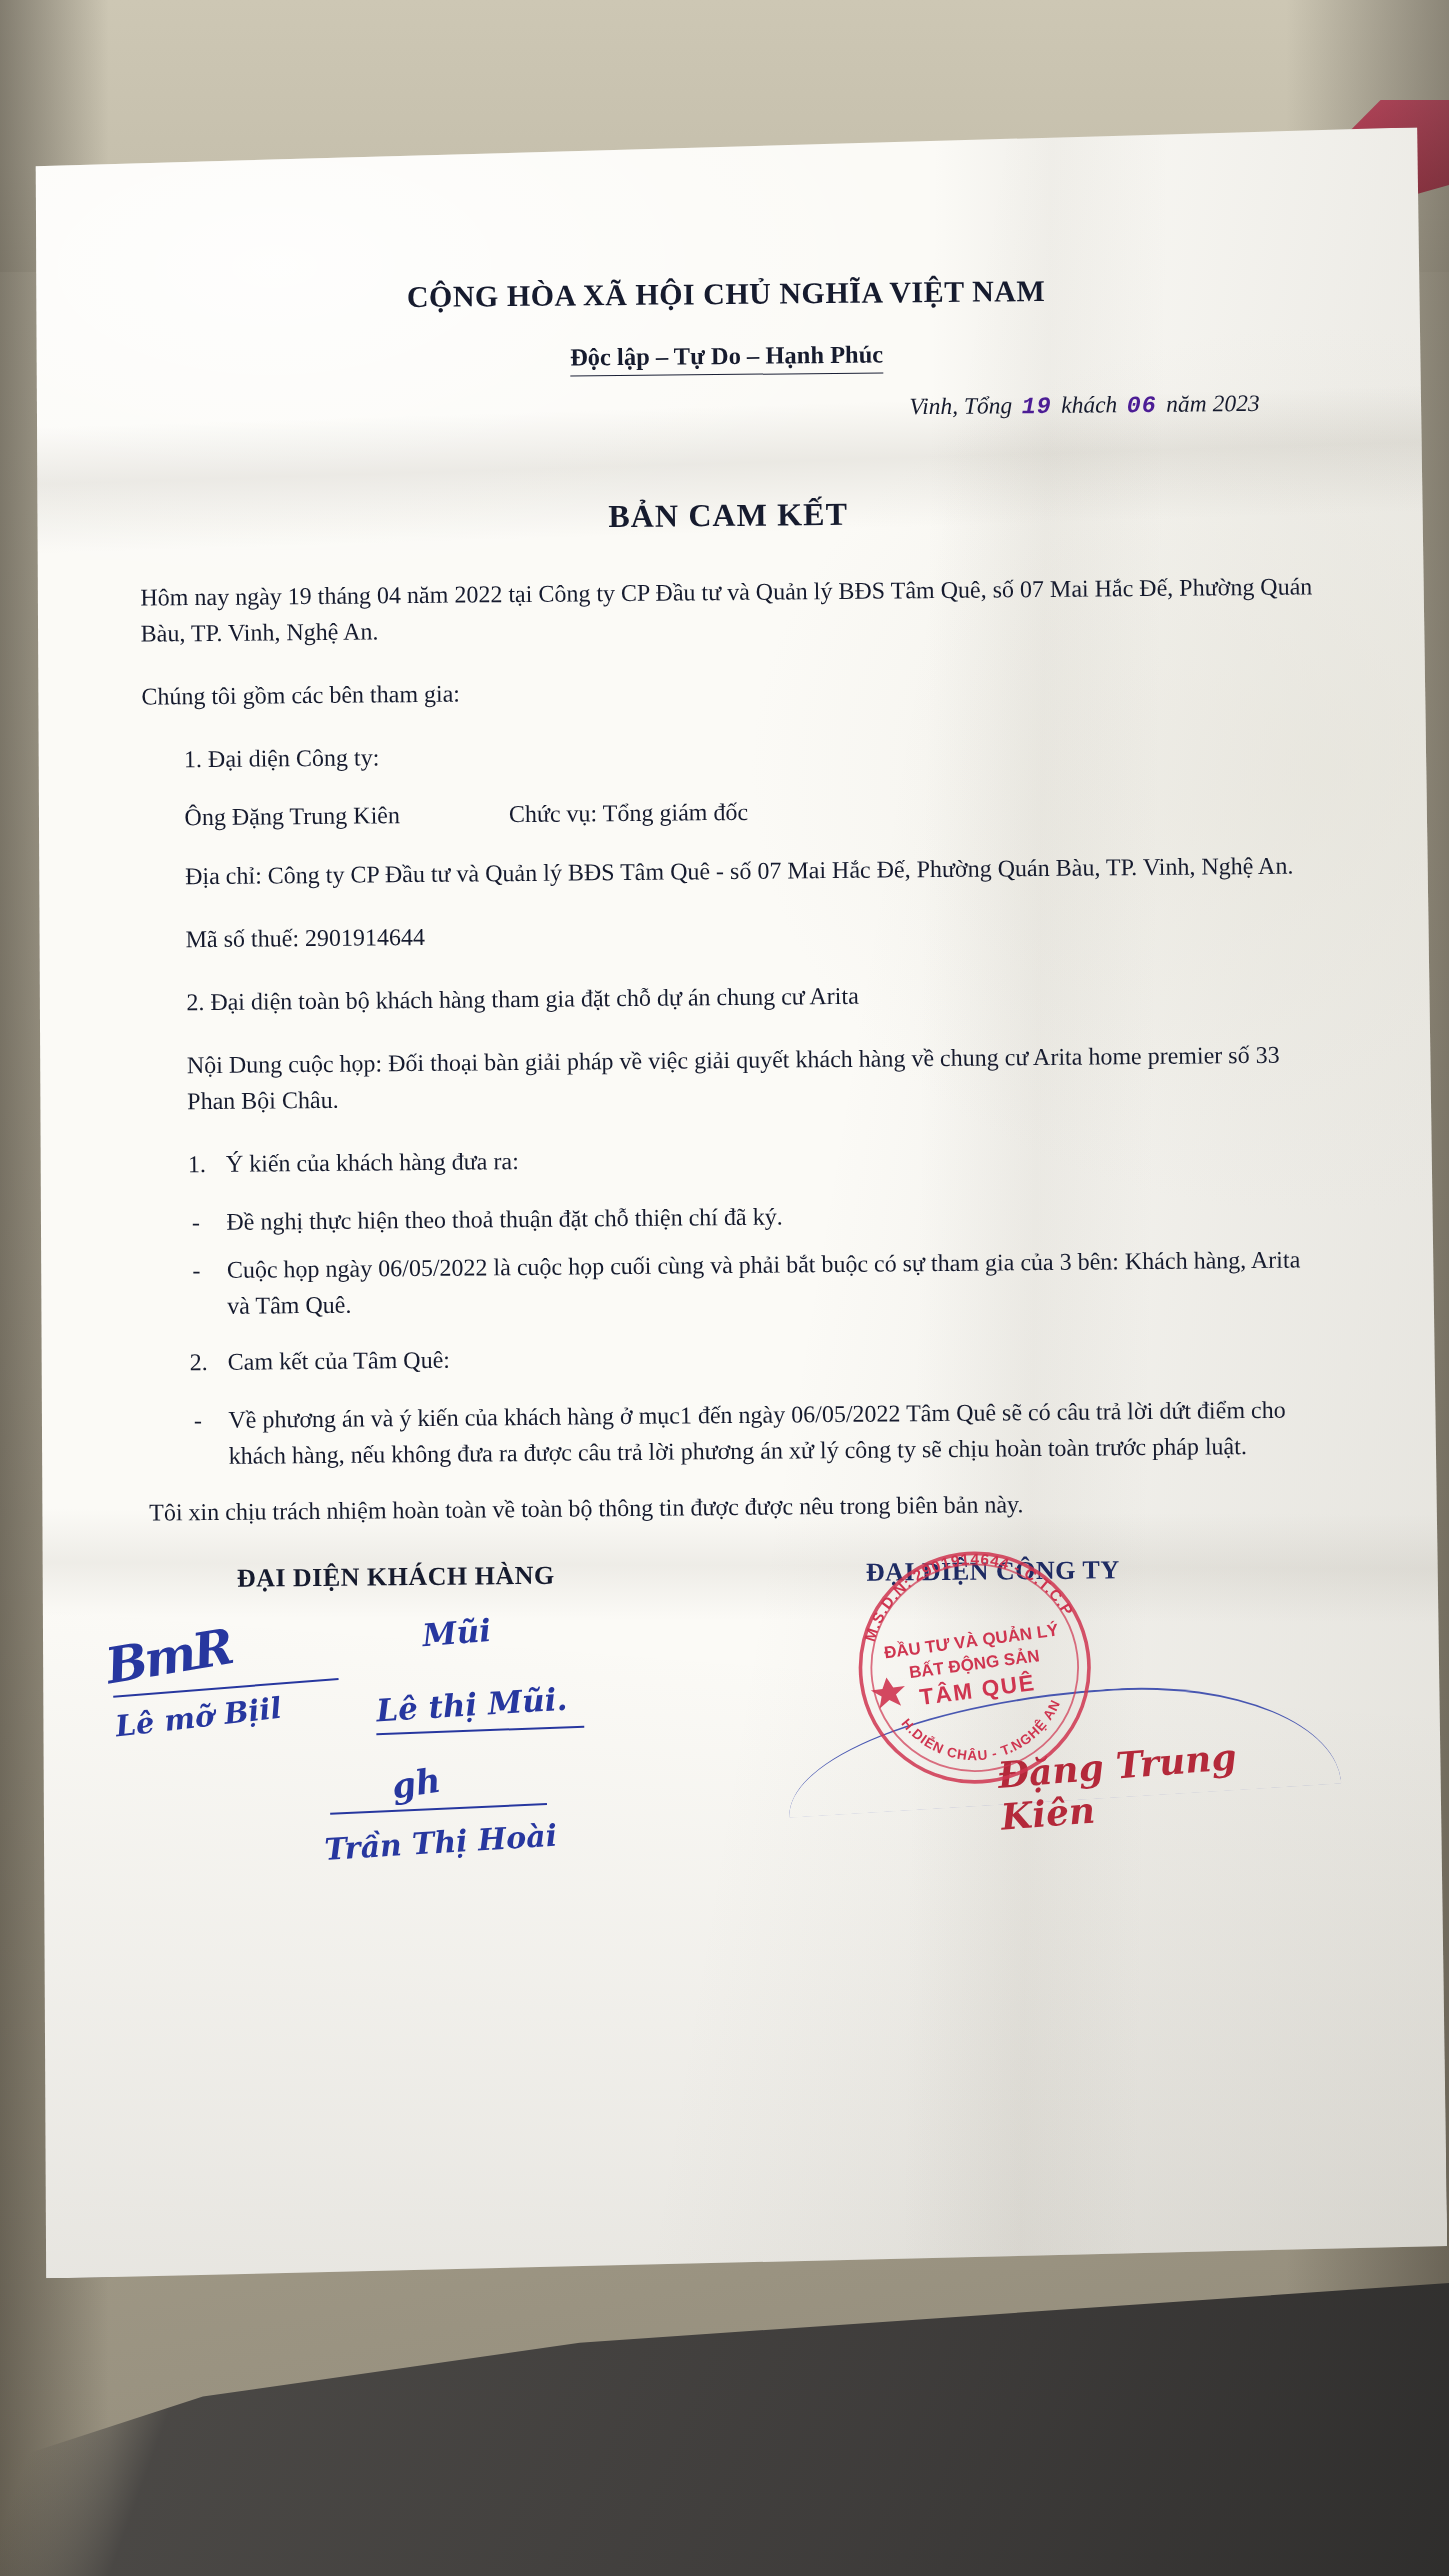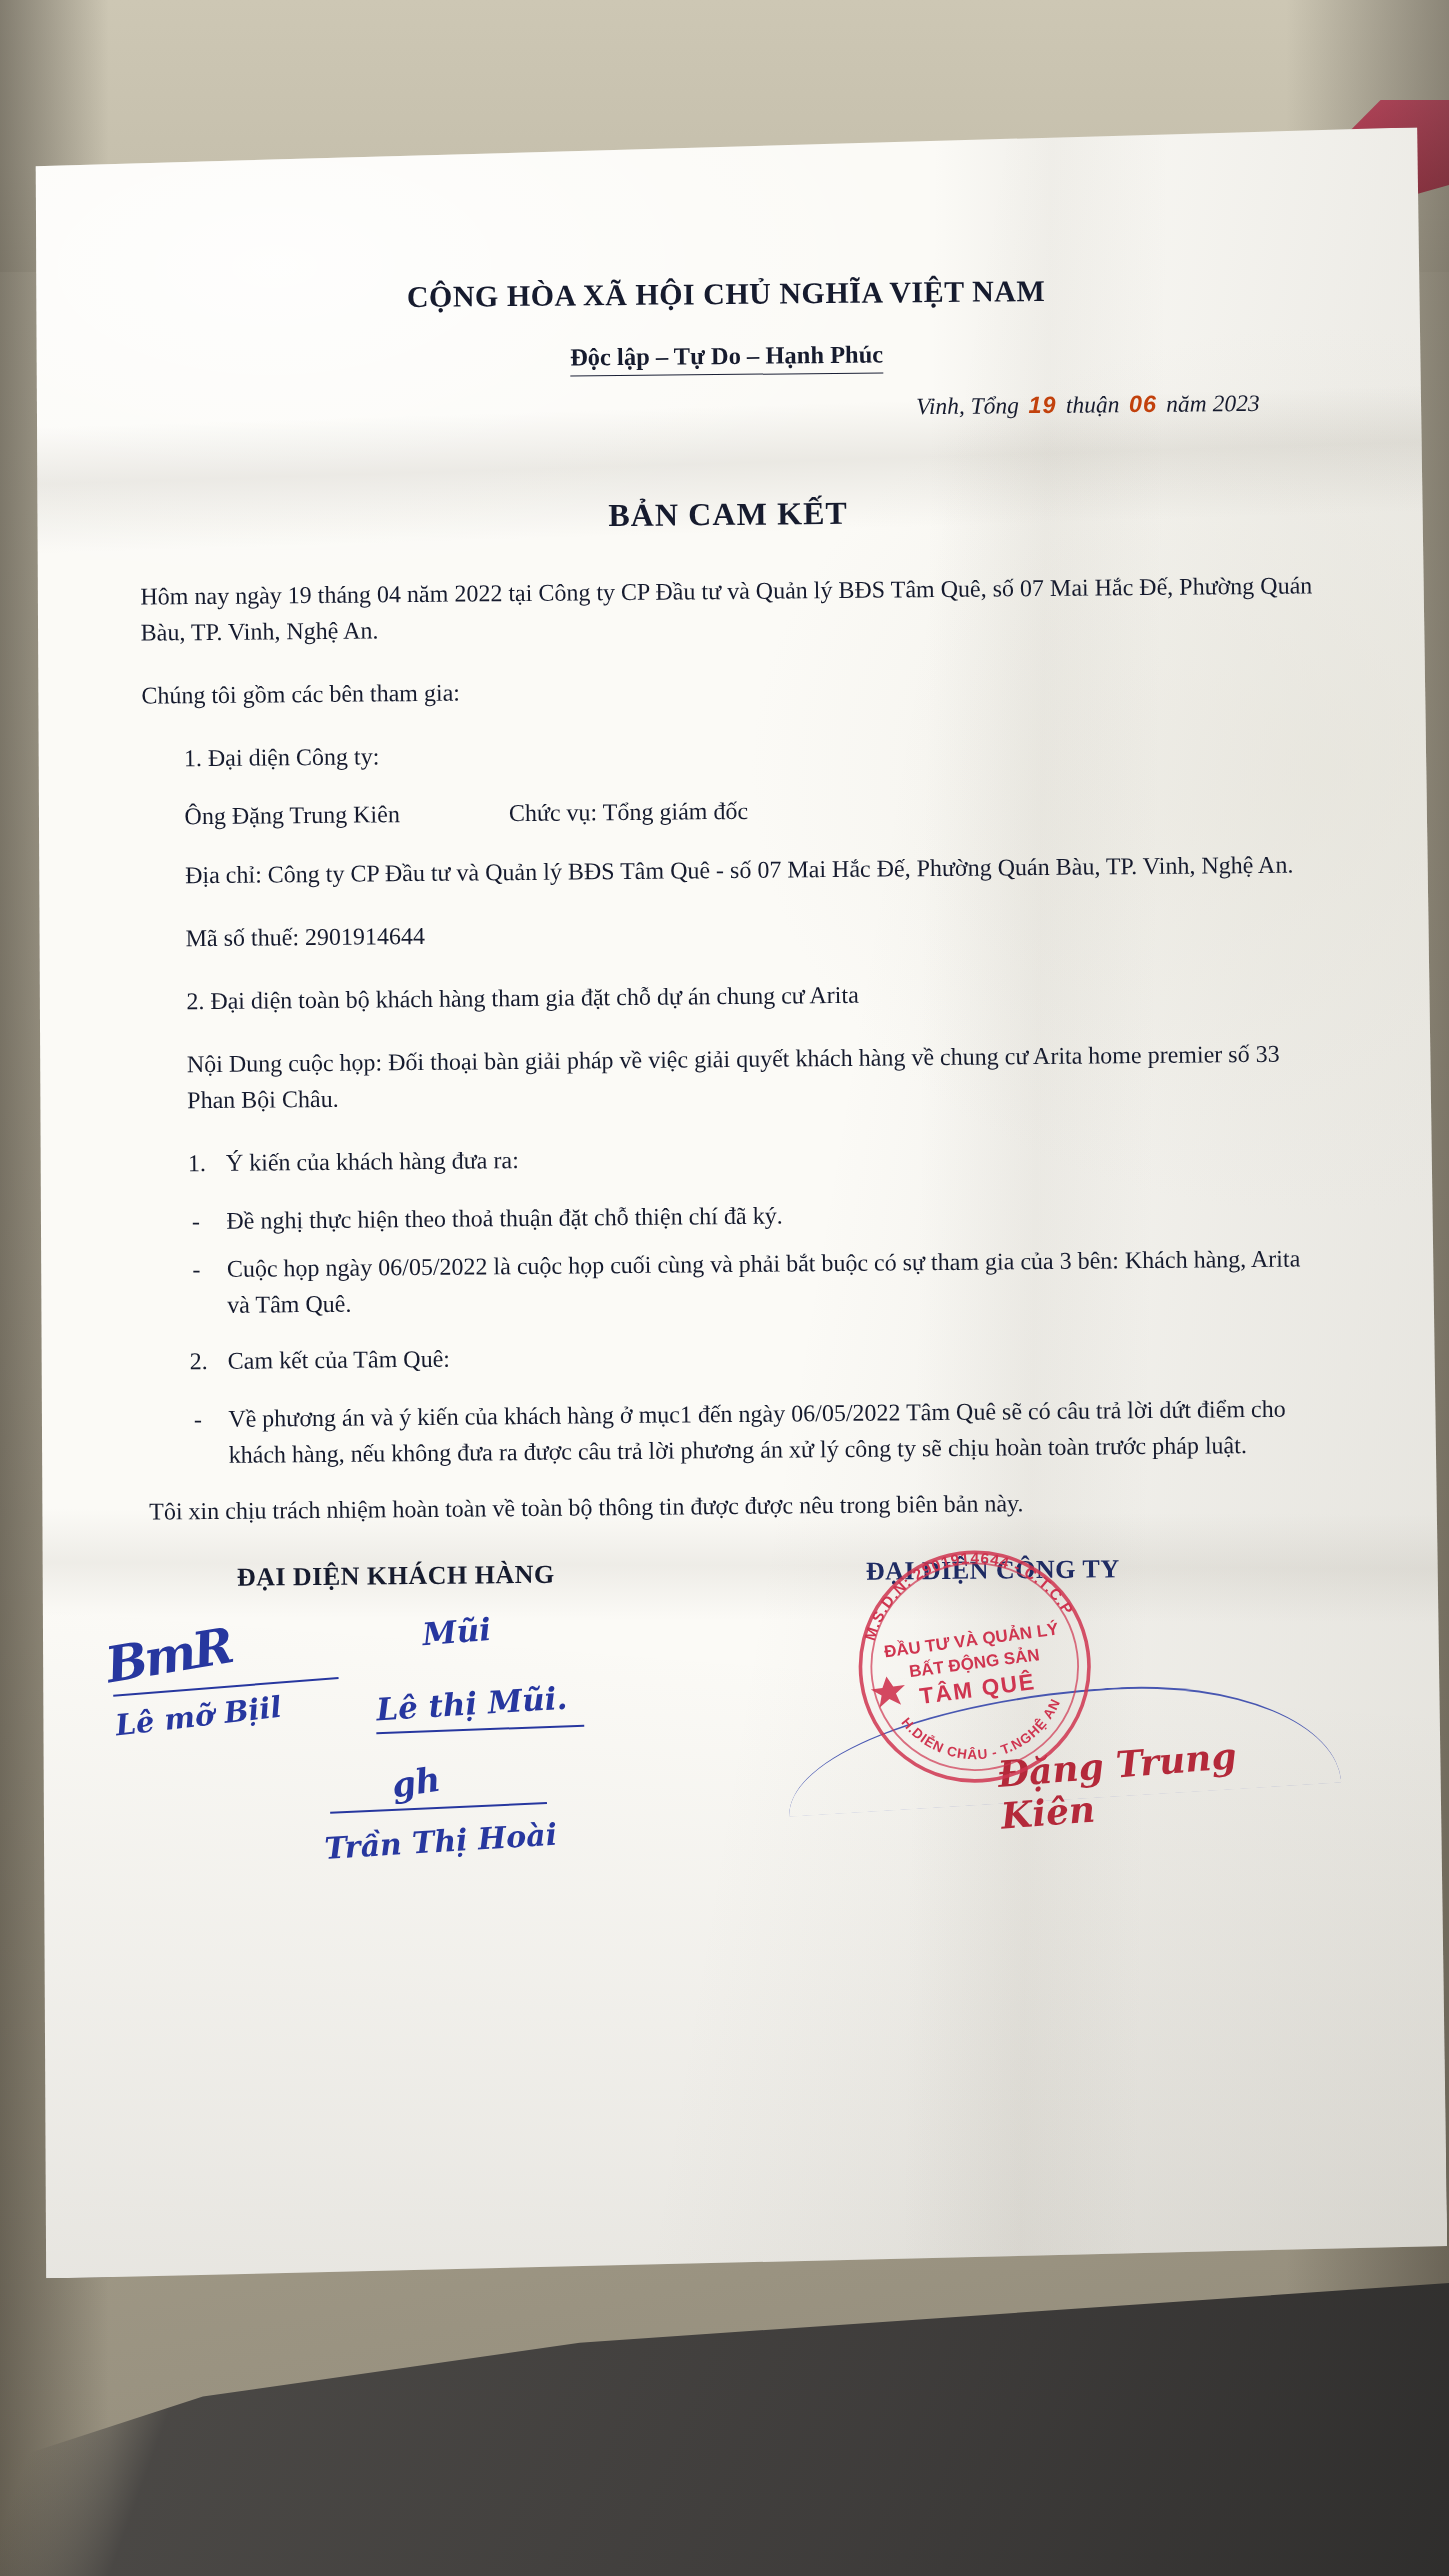--- a/index.html
+++ b/index.html
@@ -124,23 +124,23 @@
     padding-bottom: 3.6px;
   }
   .dateline {
     text-align: right;
     font-style: italic;
     font-size: 23.5px;
     margin: 20px 56px 0 0;
     position: relative;
   }
   .dateline .hw {
-    font-family: Liberation Sans, sans-serif;
+    font-family: Liberation Mono, monospace;
     font-style: italic;
-    color: #c2410c;
+    color: #4c1d95;
     font-weight: bold;
     letter-spacing: 0.9px;
     padding: 0 3.6px;
     margin-top: 34px;
   }
   .title {
     text-align: center;
     font-size: 32px;
     font-weight: bold;
     letter-spacing: 1.1px;
@@ -328,21 +328,21 @@
 
     <div class="nation center">CỘNG HÒA XÃ HỘI CHỦ NGHĨA VIỆT NAM</div>
 
     <div class="motto-wrap center">
       <span class="motto">Độc lập – Tự Do – Hạnh Phúc</span>
     </div>
 
     <div class="dateline">
       <span>Vinh, Tổng</span>
       <span class="hw">19</span>
-      <span>thuận</span>
+      <span>khách</span>
       <span class="hw">06</span>
       <span>năm</span>
       <span>2023</span>
     </div>
 
     <div class="title">BẢN CAM KẾT</div>
 
     <p class="para">Hôm nay ngày 19 tháng 04 năm 2022 tại Công ty CP Đầu tư và Quản lý BĐS Tâm Quê, số 07 Mai Hắc Đế, Phường Quán Bàu, TP. Vinh, Nghệ An.</p>
 
     <p class="para">Chúng tôi gồm các bên tham gia:</p>

